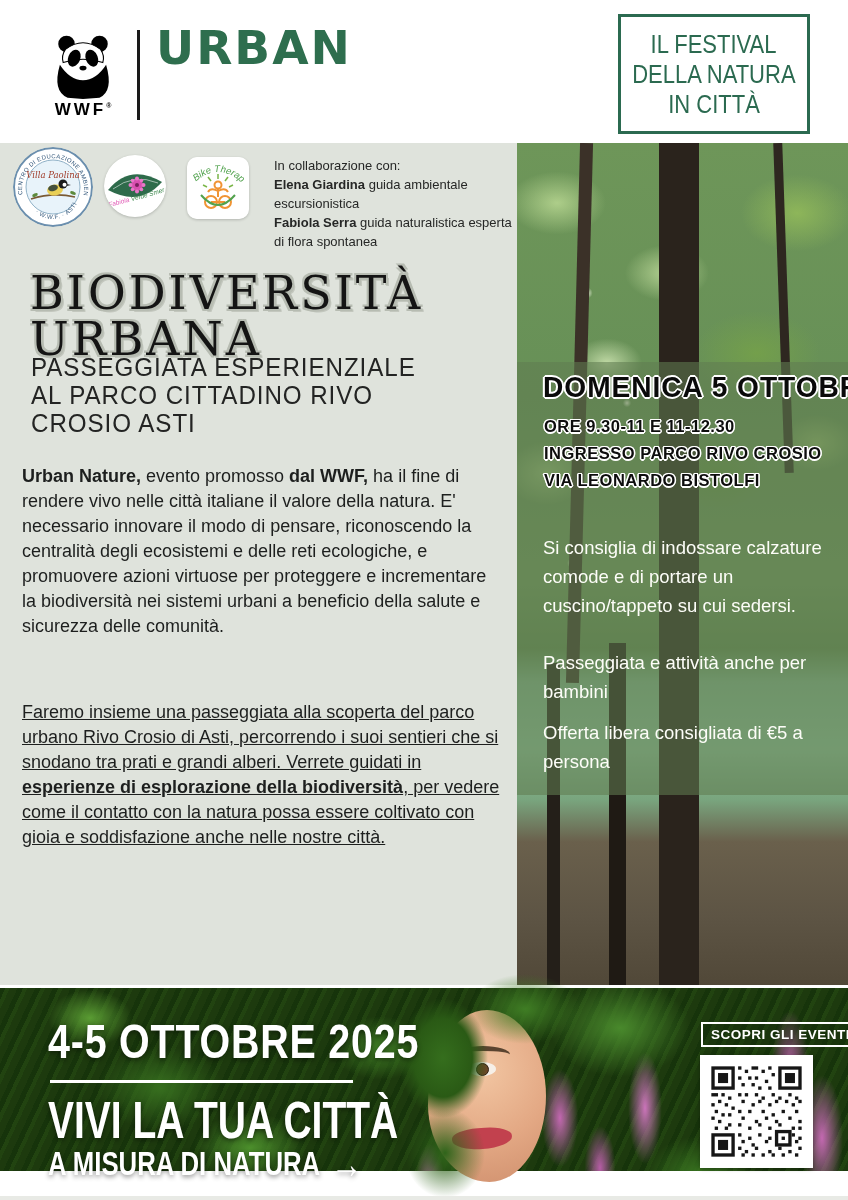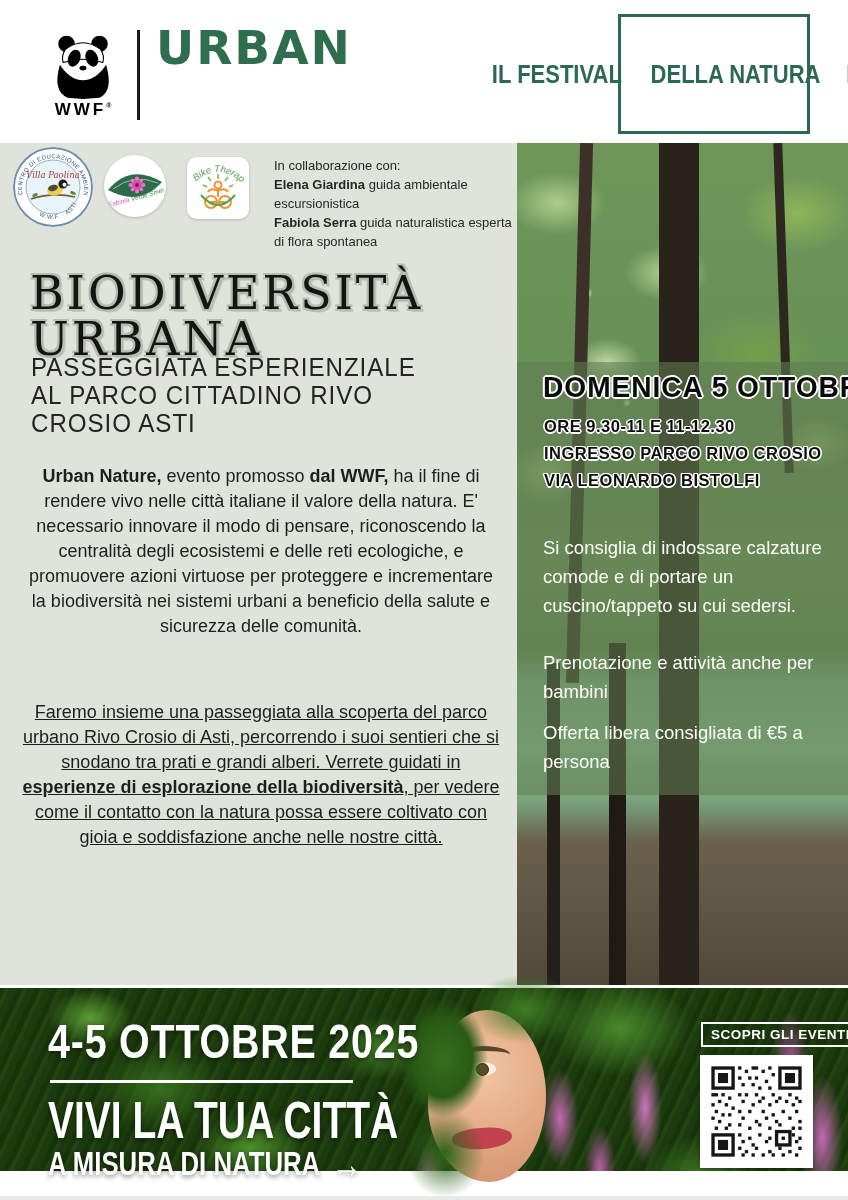--- a/index.html
+++ b/index.html
@@ -9,41 +9,41 @@
   
   .header{position:absolute;left:0;top:0;width:848px;height:143px;background:#ffffff;}
   .wwf-block{position:absolute;left:50px;top:34px;width:66px;height:90px;}
   .wwf-label{position:absolute;left:0;top:66px;width:66px;text-align:center;font-weight:bold;
              font-size:17px;letter-spacing:3px;color:#000;}
   .wwf-reg{font-size:7px;vertical-align:super;letter-spacing:0;}
   .header-divider{position:absolute;left:137px;top:30px;width:3px;height:90px;background:#1a1a1a;}
   .brand{position:absolute;left:156px;top:24px;color:#2e6e4e;font-weight:800;line-height:47px;
          font-size:47px;letter-spacing:2px;font-family:"DejaVu Sans",sans-serif;}
   .festival-box{position:absolute;left:618px;top:14px;width:186px;height:114px;border:3px solid #2b6a50;
-                display:flex;flex-direction:row;align-items:center;justify-content:center;
-                color:#2b6a50;font-weight:700;font-size:25px;line-height:30px;gap:8px;}
+                display:flex;flex-direction:column;align-items:center;justify-content:center;
+                color:#2b6a50;font-weight:400;font-size:25px;line-height:30px;}
   .festival-box div{transform:scaleX(0.88);white-space:nowrap;}
 
   
   .left-bg{position:absolute;left:0;top:143px;width:517px;height:842px;background:#dfe3dc;}
   .logo{position:absolute;border-radius:50%;overflow:hidden;}
   .logo1{left:13px;top:147px;width:80px;height:80px;}
   .logo2{left:104px;top:155px;width:62px;height:62px;box-shadow:0 1px 3px rgba(0,0,0,.2);}
   .logo3{left:187px;top:157px;width:62px;height:62px;border-radius:10px;box-shadow:0 1px 3px rgba(0,0,0,.2);}
   .collab{position:absolute;left:274px;top:156px;width:240px;font-size:13px;line-height:19px;color:#262726;}
   .collab .b{font-weight:bold;}
 
   .title{position:absolute;left:30px;top:270px;font-family:"DejaVu Serif",serif;font-weight:400;
          font-size:46px;line-height:46px;letter-spacing:3px;color:#141414;
          text-shadow:-2px -2px 0 #b7bcb2,2px -2px 0 #b7bcb2,-2px 2px 0 #b7bcb2,2px 2px 0 #b7bcb2,3px 3px 0 #c3c7be;}
   .subtitle{position:absolute;left:31px;top:353px;color:#232423;font-size:26px;line-height:28px;
             letter-spacing:1px;font-weight:400;}
   .subtitle div{transform:scaleX(0.93);transform-origin:left top;white-space:nowrap;}
 
-  .para{position:absolute;left:22px;width:478px;font-size:18px;line-height:25px;color:#1d1f1e;text-align:center;}
+  .para{position:absolute;left:22px;width:478px;font-size:18px;line-height:25px;color:#1d1f1e;}
   .p1{top:464px;} .p2{top:700px;text-decoration:underline;}
   .para .b{font-weight:bold;}
   .booking{position:absolute;left:0;top:904px;width:517px;text-align:center;color:#141514;}
   .booking-l1{font-weight:bold;font-size:18.5px;}
   .booking-l2{font-size:18.5px;margin-top:8px;}
 
   
   .photo{position:absolute;left:517px;top:143px;width:331px;height:842px;overflow:hidden;
          background:linear-gradient(180deg,#6e9659 0%,#679057 30%,#71995e 52%,#628b52 60%,
                     #83b48b 64%,#8fc29a 72%,#79a57e 78%,#6a604c 83%,#5d5444 92%,#514838 100%);}
@@ -268,21 +268,21 @@
     <div class="trunk b1"></div>
     <div class="trunk b2"></div>
     <div class="photo-overlay"></div>
     <div class="event-date">DOMENICA 5 OTTOBRE</div>
     <div class="event-detail">
       <div>ORE 9.30-11 E 11-12.30</div>
       <div>INGRESSO PARCO RIVO CROSIO</div>
       <div>VIA LEONARDO BISTOLFI</div>
     </div>
     <div class="note n1">Si consiglia di indossare calzature comode e di portare un cuscino/tappeto su cui sedersi.</div>
-    <div class="note n2">Prenotazione e attività anche per bambini</div>
+    <div class="note n2">Passeggiata e attività anche per bambini</div>
     <div class="note n3">Offerta libera consigliata di €5 a persona</div>
   </div>
 
   <div class="footer">
     <div class="face">
       <div class="brow"></div>
       <div class="eye">
           <div class="iris"></div>
         </div>
       <div class="lips"></div>

